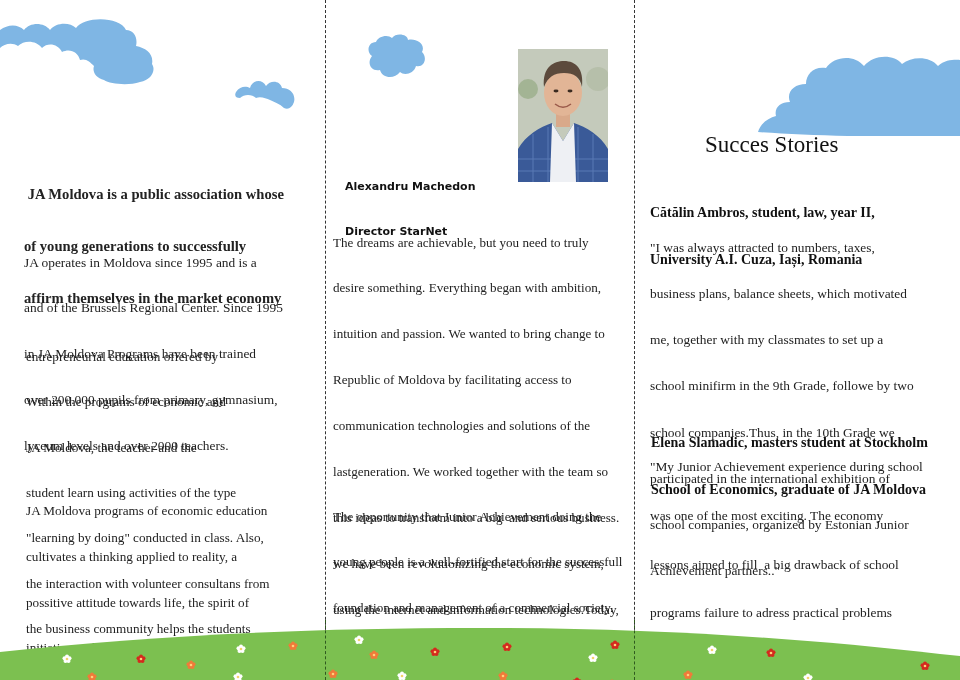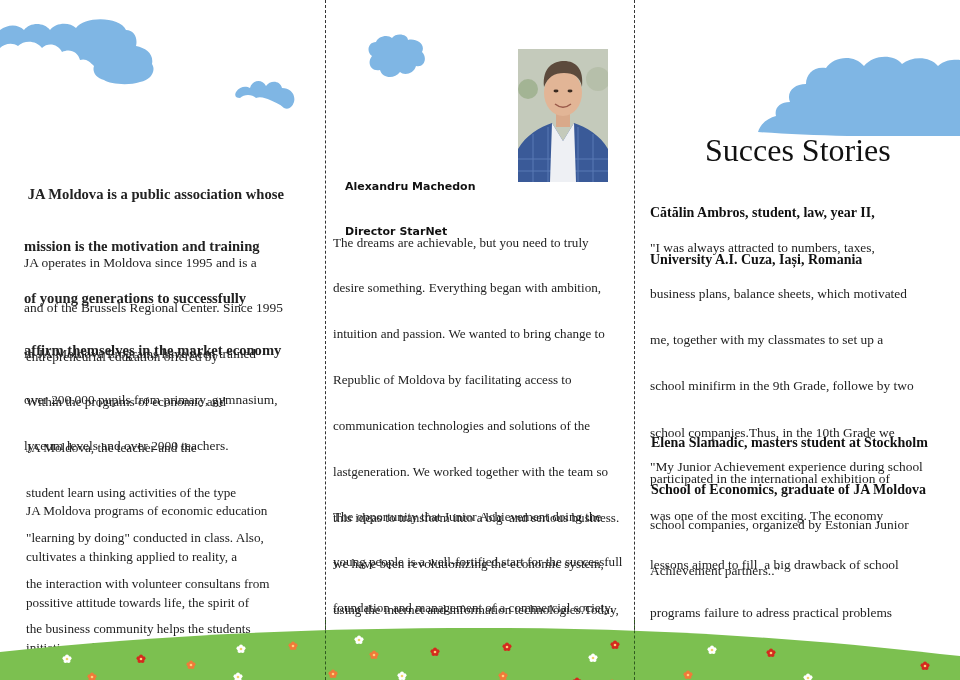--- a/index.html
+++ b/index.html
@@ -15,21 +15,21 @@
   .cloud svg { display: block; }
 
   
   .para { position: absolute; font-size: 13.2px; line-height: 15.2px; white-space: pre; color: #222; }
   .para.lead { font-size: 14.6px; line-height: 17.4px; font-weight: bold; }
   .para.mid { font-size: 13.1px; line-height: 15.3px; }
   .para.right { font-size: 13.4px; line-height: 15.4px; }
 
   .name-sans { position: absolute; font-family: "DejaVu Sans", "Liberation Sans", sans-serif; font-weight: bold; font-size: 11px; line-height: 15px; color: #111; white-space: pre; }
 
-  .title-stories { position: absolute; font-size: 32px; color: #111; white-space: pre; }
+  .title-stories { position: absolute; font-size: 23px; color: #111; white-space: pre; }
   .bold-name { position: absolute; font-weight: bold; font-size: 14px; line-height: 15.5px; color: #111; white-space: pre; }
 
   
   .photo { position: absolute; left: 518px; top: 49px; width: 90px; height: 133px; overflow: hidden; background: linear-gradient(180deg,#c9cfc2 0%,#b7bfae 40%,#9aa48f 100%); }
 
   
   .grass { position: absolute; left: 0; top: 600px; width: 960px; height: 80px; }
 </style>
 </head>
 <body>
@@ -53,21 +53,20 @@
   </svg>
 </div>
 <div class="abs cloud" style="left:754px;top:36px;">
   <svg width="206" height="100" viewBox="0 0 206 100">
     <path d="M4,96 C6,88 14,82 22,80 C20,72 26,66 36,66 C32,56 40,48 52,48 C52,38 60,30 72,32 C80,20 100,18 110,30 C120,18 140,18 148,28 C158,20 176,20 184,30 C192,22 206,24 206,24 L206,100 C150,102 60,100 4,96 Z" fill="#7fb6e4"></path>
   </svg>
 </div>
 
 <div class="para lead" style="left:24px;top:151px;">
   <div> JA Moldova is a public association whose</div>
-  <div>mission is the motivation and training</div>
   <div>of young generations to successfully</div>
   <div>affirm themselves in the market economy</div>
 </div>
 
 <div class="para" style="left:24px;top:224px;font-size:13.4px;line-height:15.3px;">
   <div>JA operates in Moldova since 1995 and is a</div>
   <div>and of the Brussels Regional Center. Since 1995</div>
   <div>in JA Moldova Programs have been trained</div>
   <div>over 200.000 pupils from primary, gymnasium,</div>
   <div>lyceum levels and over 2000 teachers.</div>

